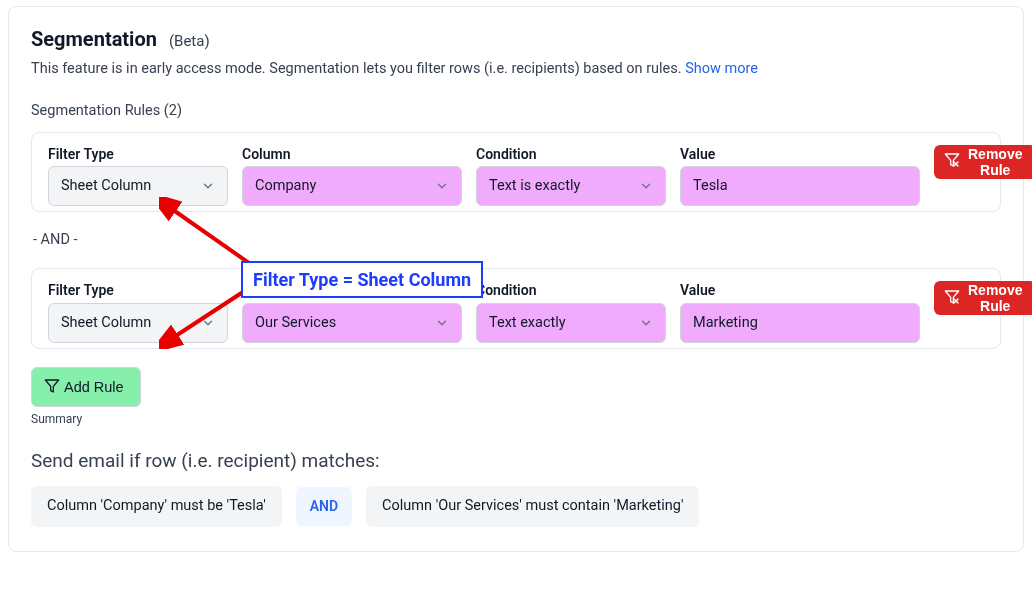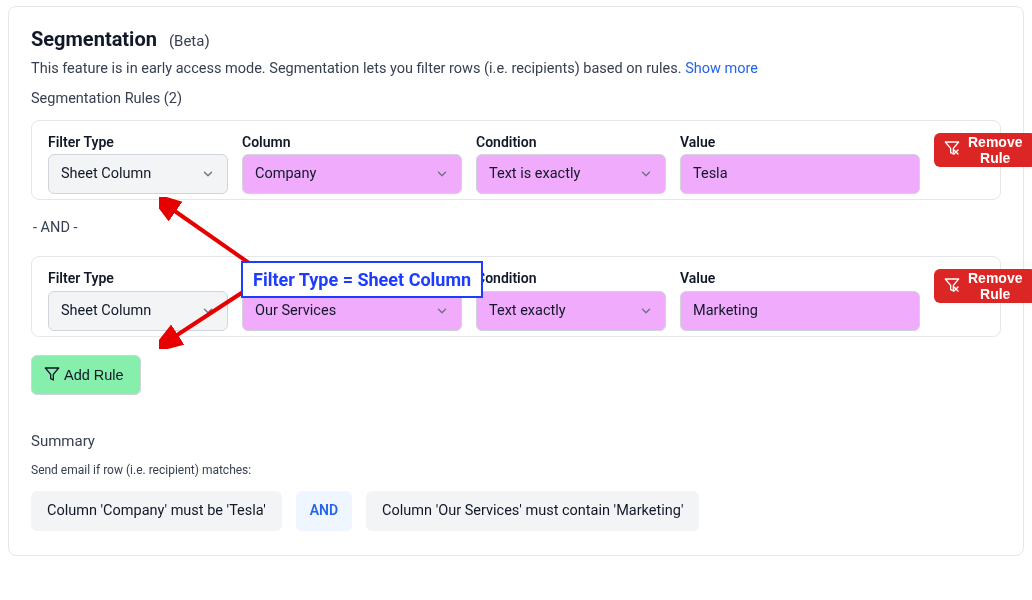--- a/index.html
+++ b/index.html
@@ -13,21 +13,21 @@
   .panel {
     border: 1px solid #e5e7eb;
     border-radius: 8px;
     margin: 6px 8px;
     padding: 18px 22px 24px 22px;
     position: relative;
   }
   .title-row { display: flex; align-items: baseline; gap: 12px; margin-bottom: 6px;}
   h1 { font-size: 20px; font-weight: 700; color:#111827;}
   .beta { font-size: 15px; color: #374151; font-weight: 400; }
-  .intro { color: #374151; font-size: 14.5px; margin-bottom: 10px;}
+  .intro { color: #374151; font-size: 14.5px; margin-bottom: 22px;}
   .intro a { color: #2563eb; text-decoration: none; }
   .section-label { color: #374151; font-size: 14.5px; margin-bottom: 10px;}
   .rule-card {
     border: 1px solid #e5e7eb;
     border-radius: 8px;
     padding: 12px 16px 5px 16px;
     display: grid;
     grid-template-columns: 180px 220px 190px 240px 1fr;
     column-gap: 14px;
     row-gap: 8px;
@@ -75,22 +75,22 @@
     height: 40px;
     padding: 0 16px 0 12px;
     font-size: 14.5px;
     font-weight: 500;
     color:#111827;
     display: inline-flex;
     align-items: center;
     gap: 4px;
     cursor:pointer;
   }
-  .summary-label { margin-top: 36px; color:#374151; font-size:15px;}
-  .summary-intro { margin-top: 10px; color:#374151; font-size:12px;}
+  .summary-label { margin-top: 4px; color:#374151; font-size:12px;}
+  .summary-intro { margin-top: 20px; color:#374151; font-size:19px;}
   .pill-row { margin-top: 12px; display:flex; align-items:center; gap:14px; flex-wrap:wrap;}
   .pill {
     background:#f3f4f6;
     border-radius: 6px;
     padding: 10px 16px;
     font-size: 14.5px;
     color:#111827;
   }
   .pill-and {
     background:#eff6ff;

